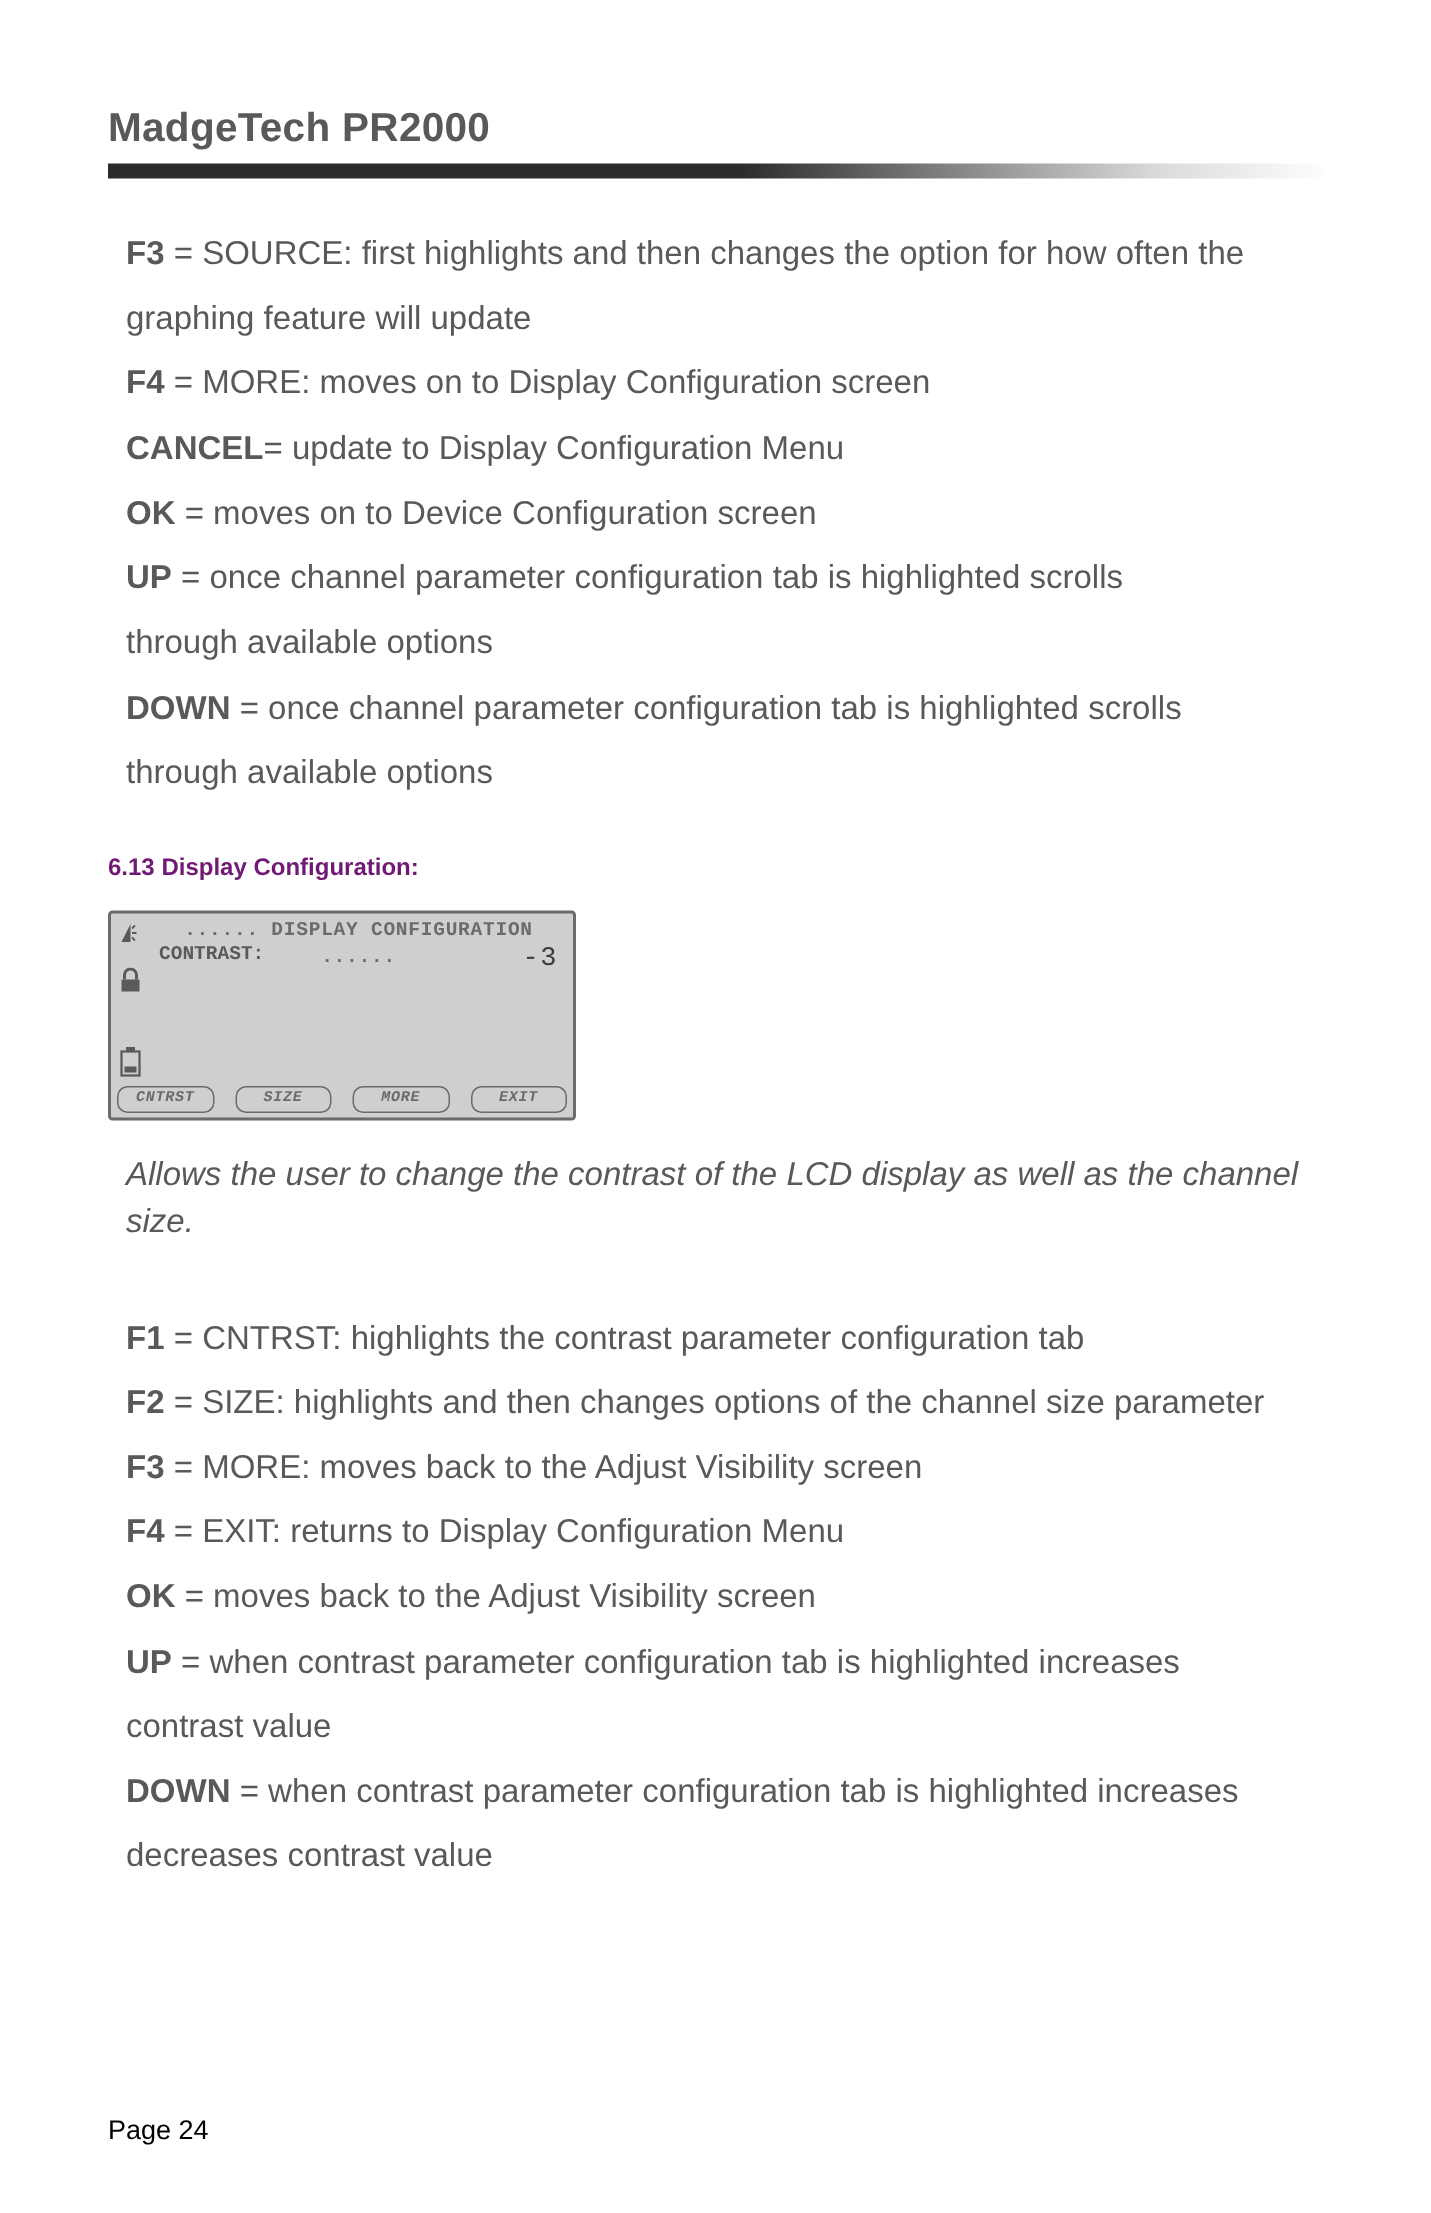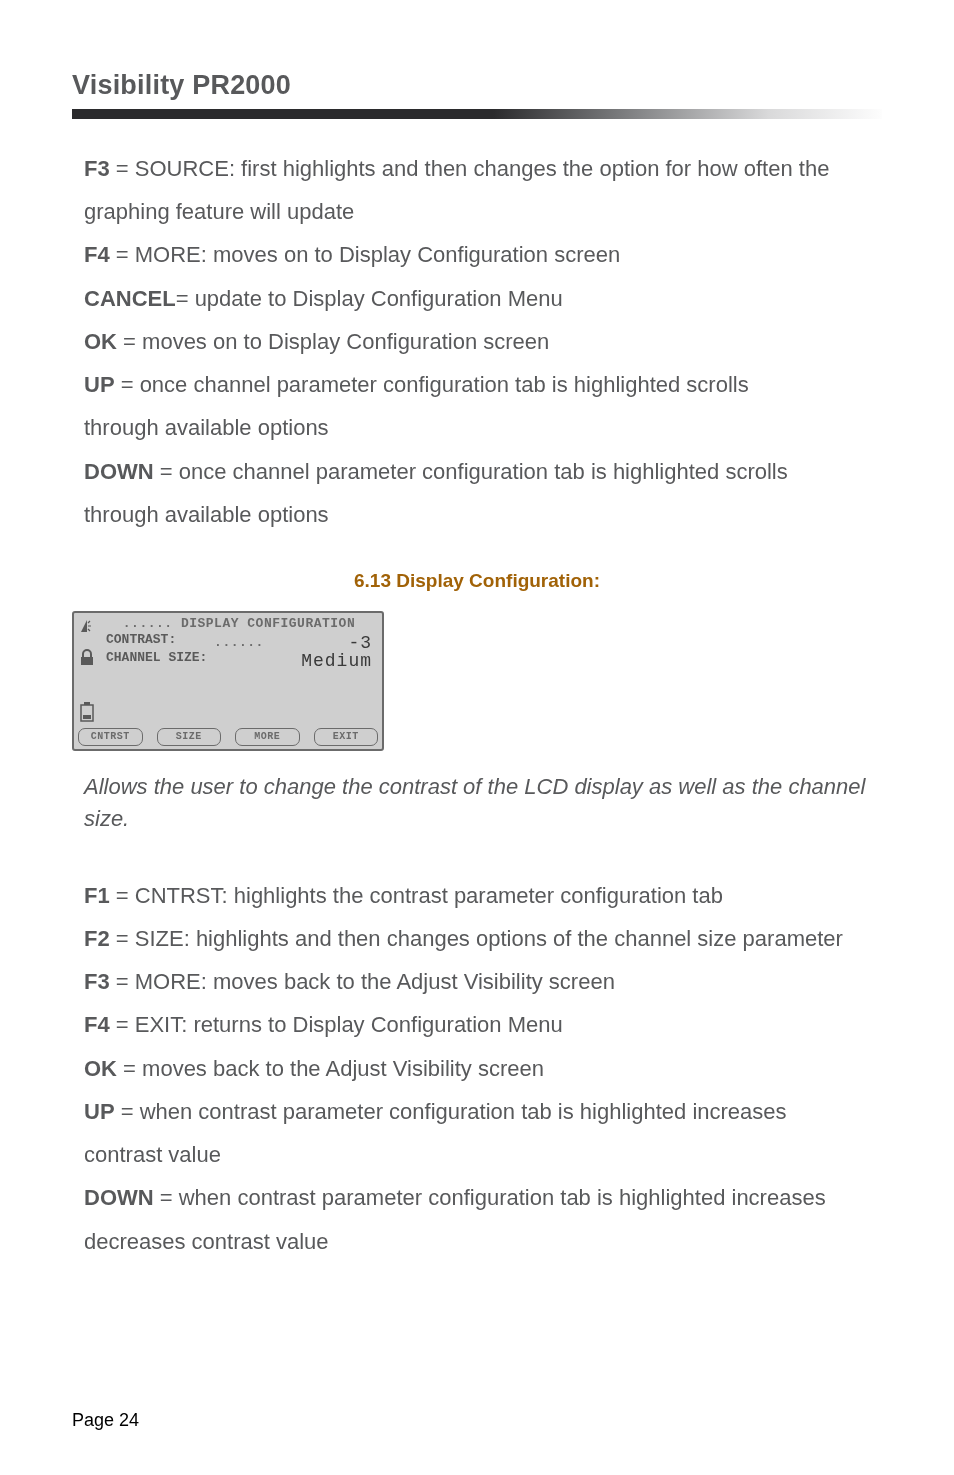--- a/index.html
+++ b/index.html
@@ -3,58 +3,58 @@
 <meta charset="utf-8">
 <style>
   * { margin: 0; padding: 0; box-sizing: border-box; }
   html, body { width: 954px; height: 1475px; background: #fff; font-family: "Frutiger", "Myriad Pro", "Segoe UI", Arial, sans-serif; color: #58595b; }
   .page { padding: 70px 72px 40px 72px; position: relative; height: 100%; }
   .header-title { font-size: 27px; font-weight: 700; color: #58595b; letter-spacing: 0.2px; }
   .header-rule { height: 10px; margin-top: 8px; background: linear-gradient(to right, #2b2b2d 0%, #2b2b2d 52%, #7b7c7e 68%, #d9d9da 86%, #fdfdfd 100%); }
   .body { margin-top: 34px; font-size: 22px; line-height: 1.42; color: #58595b; }
   .body p { margin: 12px; }
   .b { font-weight: 700; }
-  .section-heading { font-size: 19px; font-weight: 700; margin-top: 38px; margin-bottom: 16px; color: #a16207; text-align: center; }
+  .section-heading { font-size: 16px; font-weight: 700; margin-top: 38px; margin-bottom: 16px; color: #701a75; }
   .caption { font-style: italic; margin-top: 6px; }
   .lcd-wrap { display: inline-block; }
   .lcd { width: 312px; height: 140px; background: #cfcfcf; border: 2px solid #6b6b6b; border-radius: 3px; position: relative; font-family: "Courier New", monospace; color: #3a3a3a; overflow: hidden; }
   .lcd-top { position: absolute; top: 2px; left: 30px; right: 8px; font-size: 13px; font-weight: 700; letter-spacing: 0.5px; color: #6b6b6b; text-align: center; }
   .lcd-line { position: absolute; left: 32px; right: 10px; font-size: 13px; font-weight: 700; color: #5a5a5a; display: flex; justify-content: space-between; }
   .lcd-line .val { font-family: "Courier New", monospace; font-size: 18px; font-weight: 400; color: #3a3a3a; letter-spacing: 1px; }
   .lcd-icons { position: absolute; left: 4px; top: 4px; bottom: 24px; width: 22px; }
   .lcd-icon { width: 18px; height: 18px; margin-bottom: 4px; }
   .lcd-battery { position: absolute; left: 4px; bottom: 26px; width: 18px; height: 22px; }
-  .lcd-button-row { position: absolute; left: 4px; right: 4px; bottom: 3px; height: 18px; display: flex; gap: 14px; }
+  .lcd-button-row { position: absolute; left: 4px; right: 4px; bottom: 3px; height: 18px; display: flex; gap: 14px; font-style: italic; }
   .lcd-btn { flex: 1; border: 1.5px solid #6b6b6b; border-radius: 7px; background: #cfcfcf; font-size: 10px; font-weight: 700; color: #6b6b6b; display: flex; align-items: center; justify-content: center; letter-spacing: 0.5px; }
   .page-num { position: absolute; left: 72px; bottom: 44px; font-size: 18px; color: #000000; }
   .line1 { top: 18px; }
   .line2 { top: 36px; }
 </style>
 </head>
 <body>
 
 <div class="page">
 
   <div>
-    <div class="header-title">Visibility  PR2000</div>
+    <div class="header-title">MadgeTech  PR2000</div>
     <div class="header-rule"></div>
   </div>
 
   <div class="body">
 
     
     <div>
       <p><span class="b">F3</span><span> = SOURCE: first highlights and then changes the option for how often the</span></p>
       <p>graphing feature will update</p>
 
       <p><span class="b">F4</span><span> = MORE: moves on to Display Configuration screen</span></p>
 
       <p><span class="b">CANCEL</span><span>= update to Display Configuration Menu</span></p>
 
-      <p><span class="b">OK</span><span> = moves on to Display Configuration screen</span></p>
+      <p><span class="b">OK</span><span> = moves on to Device Configuration screen</span></p>
 
       <p><span class="b">UP</span><span> = once channel parameter configuration tab is highlighted scrolls</span></p>
       <p>through available options</p>
 
       <p><span class="b">DOWN</span><span> = once channel parameter configuration tab is highlighted scrolls</span></p>
       <p>through available options</p>
     </div>
 
     
     <div class="section-heading">6.13 Display Configuration:</div>
@@ -75,24 +75,20 @@
         <svg class="lcd-battery" viewBox="0 0 18 22">
             <rect x="3" y="4" width="12" height="16" fill="none" stroke="#5a5a5a" stroke-width="1.5"></rect>
             <rect x="6" y="1" width="6" height="3" fill="#5a5a5a"></rect>
             <rect x="5" y="14" width="8" height="4" fill="#5a5a5a"></rect>
           </svg>
         <div class="lcd-top">...... DISPLAY CONFIGURATION ......</div>
         <div class="lcd-line line1">
           <span>CONTRAST:</span>
           <span class="val">-3</span>
         </div>
-        <div class="lcd-line line2">
-          <span>CHANNEL SIZE:</span>
-          <span class="val">Medium</span>
-        </div>
         <div class="lcd-button-row">
           <div class="lcd-btn">CNTRST</div>
           <div class="lcd-btn">SIZE</div>
           <div class="lcd-btn">MORE</div>
           <div class="lcd-btn">EXIT</div>
         </div>
       </div>
     </div>
 
     <p class="caption">Allows the user to change the contrast of the LCD display as well as the channel size.</p>

